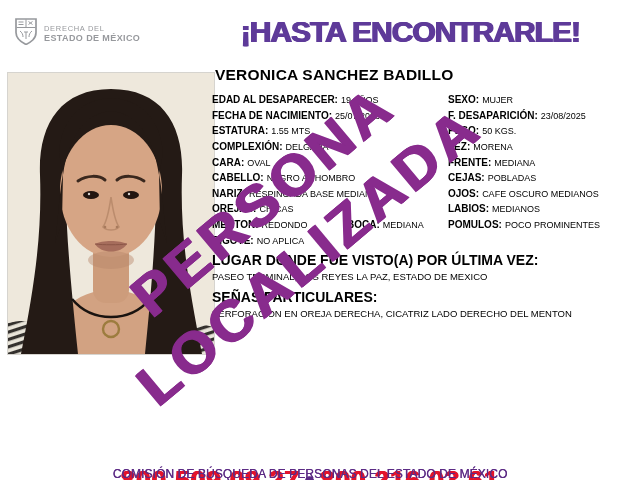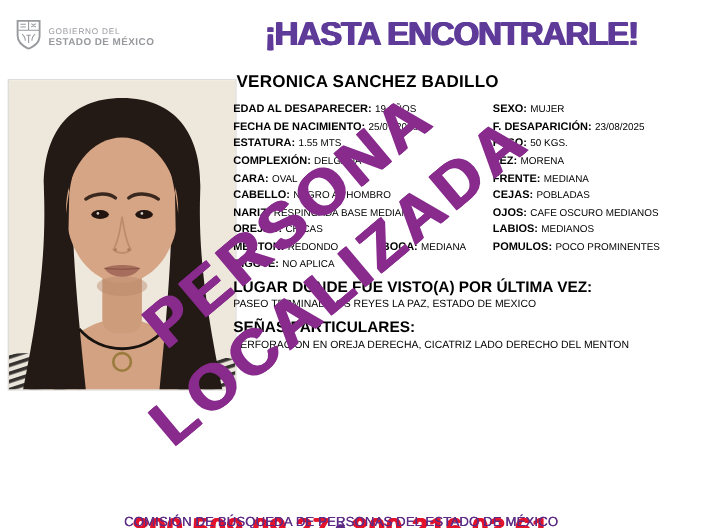--- a/index.html
+++ b/index.html
@@ -59,21 +59,21 @@
 
   <div class="gov-logo">
     <span>
       <svg width="24" height="28" viewBox="0 0 24 28" aria-hidden="true">
         <path d="M2,2 h20 v13.5 c0,6.5 -5.2,9.5 -10,12 C6.8,25 2,22 2,15.5 Z" fill="none" stroke="#97999D" stroke-width="1.7"></path>
         <path d="M2.6,10.5 h18.8 M12,2.4 v8" stroke="#97999D" stroke-width="1"></path>
         <path d="M4.5,5 h5 M4.5,7.5 h5 M14.5,4.5 l4,3 M18.5,4.5 l-4,3 M6,14 c2,1.5 3,3.5 3,6 M18,14 c-2,1.5 -3,3.5 -3,6 M10,15 h4 M12,15 v7" stroke="#97999D" stroke-width="1" fill="none"></path>
       </svg>
     </span>
     <span class="txt">
-      <span class="l1">GOBIERNO DEL</span>
+      <span class="l1">DERECHA DEL</span>
       <span class="l2">ESTADO DE MÉXICO</span>
     </span>
   </div>
 
   <div class="banner">¡HASTA ENCONTRARLE!</div>
 
   <div class="photo">
     <svg width="206" height="281" viewBox="0 0 206 281" aria-hidden="true">
       <defs>
         <pattern id="stripes" width="7" height="7" patternUnits="userSpaceOnUse" patternTransform="rotate(-18)">

